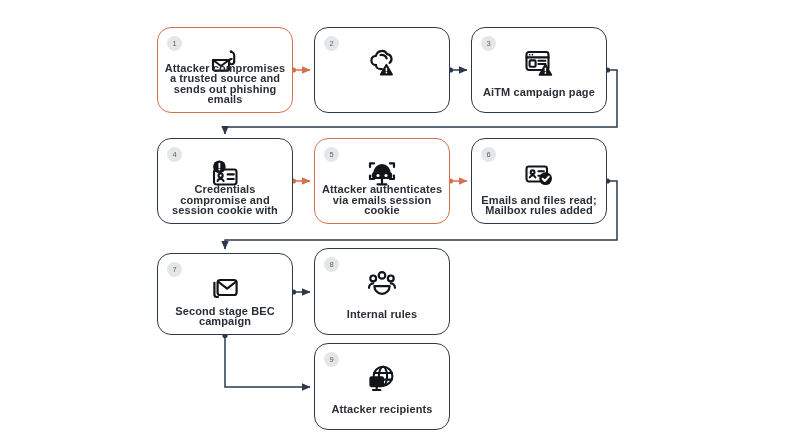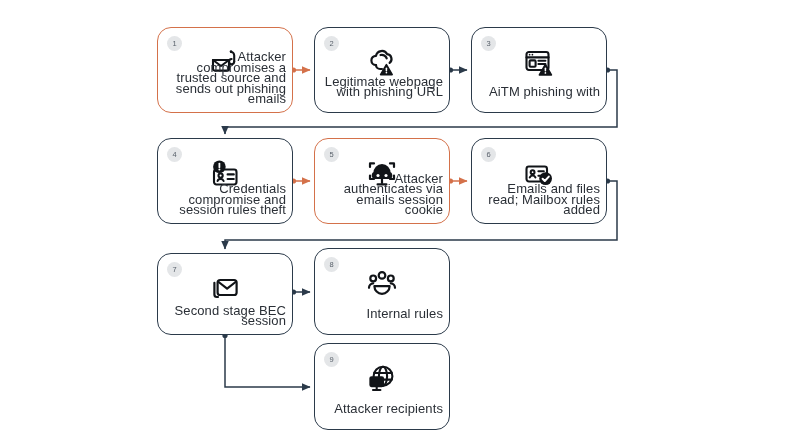--- a/index.html
+++ b/index.html
@@ -28,22 +28,22 @@
 
   .glyph{
     position:absolute;left:50%;transform:translateX(-50%);
     top:18px;width:34px;height:34px;
     display:flex;align-items:center;justify-content:center;
   }
   .glyph svg{display:block;}
 
   .caption{
     position:absolute;left:6px;right:6px;bottom:7px;
-    text-align:right;color:#2a2f36;
-    font-size:13px;line-height:10.6px;font-weight:normal;
+    text-align:center;color:#2a2f36;
+    font-size:11px;line-height:10.6px;font-weight:bold;
     letter-spacing:.1px;
   }
   .caption.low{bottom:14px;}
 </style>
 </head>
 <body>
 
 <div id="stage">
 
   <svg id="wires" viewBox="0 0 800 445" xmlns="http://www.w3.org/2000/svg">
@@ -116,57 +116,56 @@
     <span class="glyph">
       <svg viewBox="0 0 32 32" width="32" height="32" fill="none" stroke="#111418" stroke-width="2.2" stroke-linecap="round" stroke-linejoin="round">
         <path d="M10 18 a4.6 4.6 0 0 1 0-9.2 a6 6 0 0 1 11.2-1.6 a4.8 4.8 0 0 1 2.4 8.6"></path>
         <path d="M10 18 a4 4 0 0 0 4 4 h2"></path>
         <path d="M14.5 8 a5 5 0 0 1 6.2 3.4"></path>
         <path d="M20.4 17.6 L14.6 27.6 h11.6 Z" fill="#111418" stroke="#111418" stroke-width="1.6"></path>
         <path d="M20.4 21.2 v2.6" stroke="#ffffff" stroke-width="1.5"></path>
         <circle cx="20.4" cy="25.6" r=".85" fill="#ffffff" stroke="none"></circle>
       </svg>
     </span>
-    <span class="caption low">Legitimate webpage with phishing URL</span>
   </div>
 
   <div class="node" style="left:471px;top:27px;width:136px;height:86px;">
     <span class="badge">3</span>
     <span class="glyph">
       <svg viewBox="0 0 32 32" width="32" height="32" fill="none" stroke="#111418" stroke-width="2.1" stroke-linecap="round" stroke-linejoin="round">
         <rect x="3.5" y="5" width="22" height="18" rx="2.4"></rect>
         <path d="M3.5 10.4 H25.5"></path>
         <circle cx="6.6" cy="7.7" r=".85" fill="#111418" stroke="none"></circle>
         <circle cx="9.4" cy="7.7" r=".85" fill="#111418" stroke="none"></circle>
         <rect x="6.6" y="13.4" width="6" height="6.4" rx="1"></rect>
         <path d="M15.4 13.8 h7"></path>
         <path d="M15.4 17 h7"></path>
         <path d="M22.4 17.4 L16.4 28 h12 Z" fill="#111418" stroke="#111418" stroke-width="1.6"></path>
         <path d="M22.4 21.2 v2.6" stroke="#ffffff" stroke-width="1.5"></path>
         <circle cx="22.4" cy="25.9" r=".85" fill="#ffffff" stroke="none"></circle>
       </svg>
     </span>
-    <span class="caption low">AiTM phishing with</span>
+    <span class="caption low">AiTM campaign page</span>
   </div>
 
   <div class="node" style="left:157px;top:138px;width:136px;height:86px;">
     <span class="badge">4</span>
     <span class="glyph">
       <svg viewBox="0 0 32 32" width="32" height="32" fill="none" stroke="#111418" stroke-width="2.1" stroke-linecap="round" stroke-linejoin="round">
         <rect x="5" y="11.5" width="22.5" height="15" rx="2.4"></rect>
         <circle cx="11.6" cy="17.6" r="2.1"></circle>
         <path d="M8.6 23 a3.2 3.2 0 0 1 6 0"></path>
         <path d="M18.6 16.4 h6.2"></path>
         <path d="M18.6 21 h6.2"></path>
         <circle cx="10.4" cy="8.8" r="6.3" fill="#111418" stroke="none"></circle>
         <path d="M10.4 5.6 v3.6" stroke="#ffffff" stroke-width="1.8"></path>
         <circle cx="10.4" cy="11.6" r="1" fill="#ffffff" stroke="none"></circle>
       </svg>
     </span>
-    <span class="caption">Credentials compromise and session rules theft</span>
+    <span class="caption">Credentials compromise and session cookie with</span>
   </div>
 
   <div class="node accent" style="left:314px;top:138px;width:136px;height:86px;">
     <span class="badge">5</span>
     <span class="glyph">
       <svg viewBox="0 0 32 32" width="32" height="32" fill="none" stroke="#111418" stroke-width="2.2" stroke-linecap="round" stroke-linejoin="round">
         <path d="M4 9 V5.4 h4"></path>
         <path d="M28 9 V5.4 h-4"></path>
         <path d="M4 17.6 v3.4 h4"></path>
         <path d="M28 17.6 v3.4 h-4"></path>
@@ -199,21 +198,21 @@
 
   <div class="node" style="left:157px;top:253px;width:136px;height:82px;">
     <span class="badge">7</span>
     <span class="glyph">
       <svg viewBox="0 0 32 32" width="32" height="32" fill="none" stroke="#111418" stroke-width="2.2" stroke-linecap="round" stroke-linejoin="round">
         <path d="M5.4 9.8 V21.6 a2.4 2.4 0 0 0 2.4 2.4 H9"></path>
         <rect x="8.6" y="7" width="19" height="15" rx="2.6"></rect>
         <path d="M9.6 9 l8.5 6.6 l8.5 -6.6"></path>
       </svg>
     </span>
-    <span class="caption">Second stage BEC session</span>
+    <span class="caption">Second stage BEC campaign</span>
   </div>
 
   <div class="node" style="left:314px;top:248px;width:136px;height:87px;">
     <span class="badge">8</span>
     <span class="glyph">
       <svg viewBox="0 0 32 32" width="32" height="32" fill="none" stroke="#111418" stroke-width="2.2" stroke-linecap="round" stroke-linejoin="round">
         <circle cx="16" cy="7.4" r="3.3"></circle>
         <circle cx="7.2" cy="10.4" r="2.9"></circle>
         <circle cx="24.8" cy="10.4" r="2.9"></circle>
         <path d="M7.2 15.4 a4.4 4.4 0 0 0-4.2 4.4"></path>

